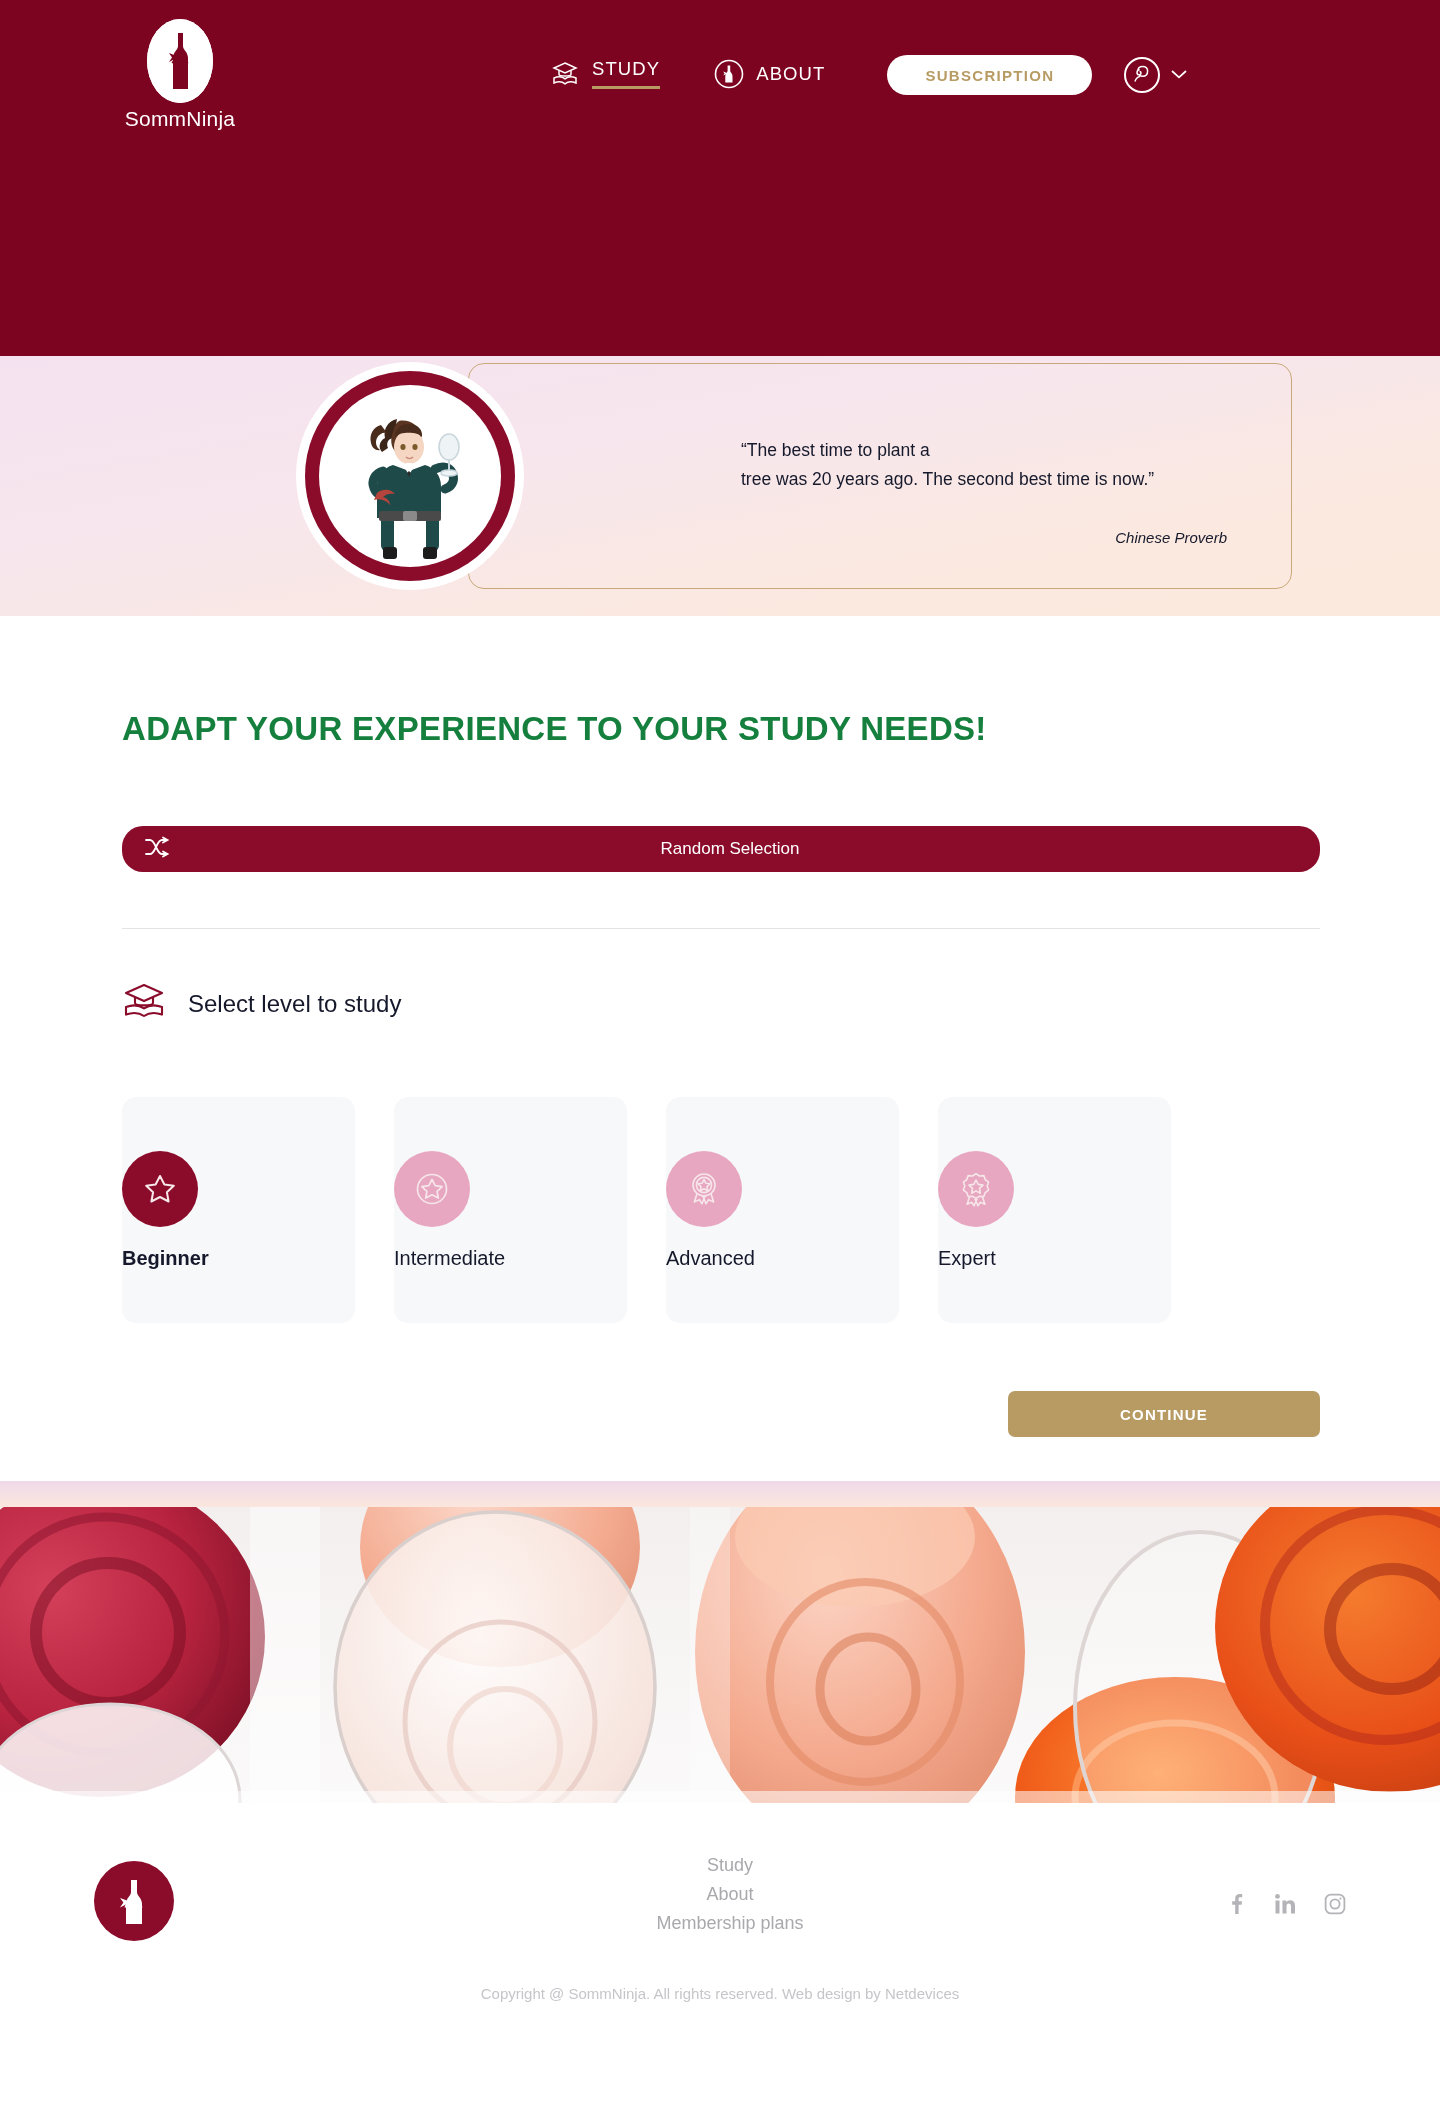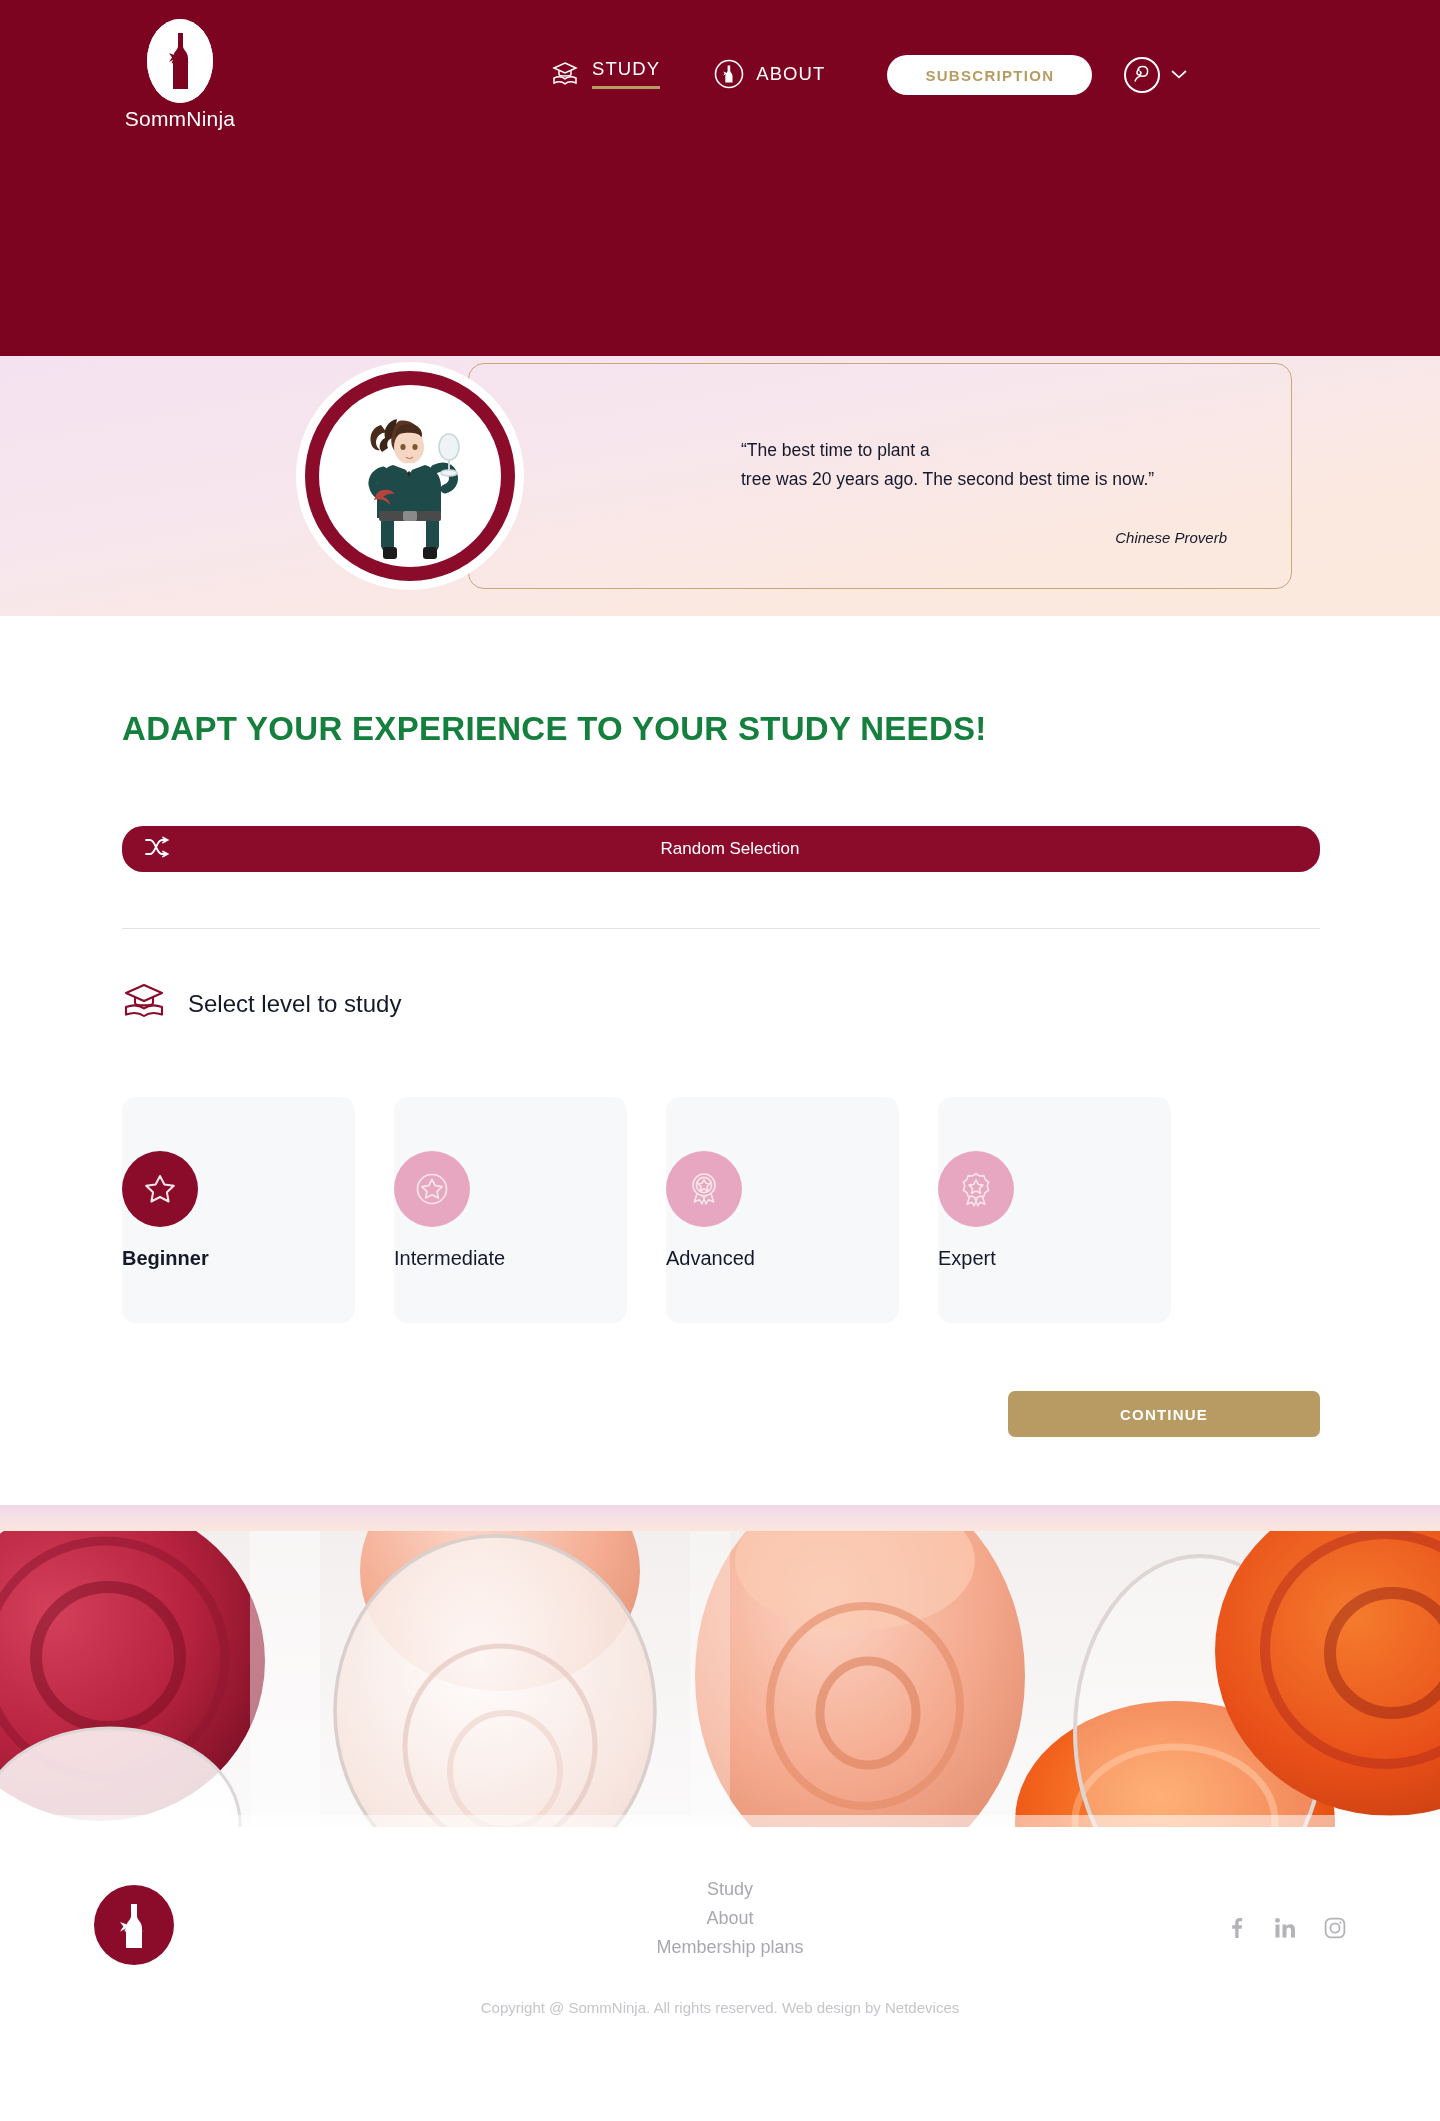--- a/index.html
+++ b/index.html
@@ -261,21 +261,21 @@
   .level-icon {
     width: 76px; height: 76px;
     border-radius: 50%;
     background: #e8a7c0;
     display: flex; align-items: center; justify-content: center;
   }
   .level-card.selected .level-icon { background: #8a0b2a; }
   .level-label { font-size: 20px; color: #15192b; }
   .level-card.selected .level-label { font-weight: 700; }
 
-  .continue-row { display: flex; justify-content: flex-end; margin-top: 68px; padding-bottom: 68px; }
+  .continue-row { display: flex; justify-content: flex-end; margin-top: 68px; padding-bottom: 44px; }
   .continue-btn {
     background: #b79b63;
     color: #ffffff;
     border: none;
     border-radius: 7px;
     width: 312px;
     height: 46px;
     font-size: 15px;
     font-weight: 700;
     letter-spacing: 1.2px;
@@ -329,21 +329,21 @@
     color: #a9a9ad;
     font-size: 18px;
     cursor: pointer;
   }
   .socials { display: flex; gap: 28px; margin-top: 38px; }
   .social-icon { cursor: pointer; color: #b4b4b8; display: flex; }
   .copyright {
     text-align: center;
     color: #c6c6ca;
     font-size: 15px;
-    margin-top: 34px;
+    margin-top: 44px;
   }
 </style>
 </head>
 <body>
 
 <div class="page">
 
   <header class="header">
 
     <nav class="nav">

